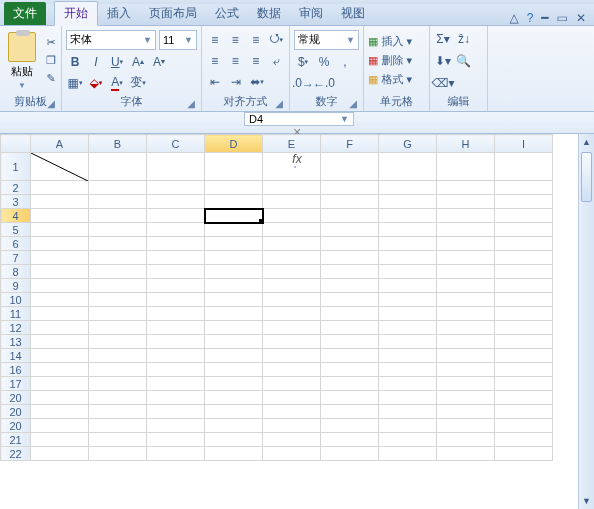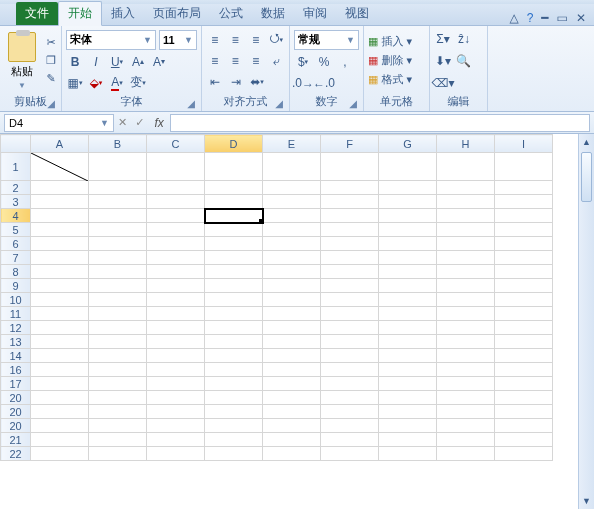--- a/index.html
+++ b/index.html
@@ -1,48 +1,48 @@
 <!DOCTYPE html>
 <html><head>
 <meta charset="utf-8">
 <style>
 * { box-sizing: border-box; margin: 0; padding: 0; font-family: "Microsoft YaHei", SimSun, sans-serif; }
 body { width: 594px; height: 509px; background: #fff; font-size: 11px; overflow: hidden; }
 
 .titlebar { height: 4px; background: linear-gradient(#d9e6f4,#cfdff0); }
 
-.tabs { height: 22px; background: linear-gradient(#dbe7f5,#c9daee); display: flex; align-items: flex-end; padding-left: 16px; border-bottom: 1px solid #a7bedb; }
+.tabs { height: 22px; background: linear-gradient(#dbe7f5,#c9daee); display: flex; align-items: flex-end; padding-left: 4px; border-bottom: 1px solid #a7bedb; }
 .tab { padding: 3px 9px; font-size: 12px; color: #3b5d8a; cursor: pointer; }
 .tab-file { background: #1e7a32; color: #fff; border-radius: 2px 2px 0 0; }
-.tab-active { background: #f1f5fb; color: #15803d; border: 1px solid #a7bedb; border-bottom: 1px solid #f1f5fb; border-radius: 2px 2px 0 0; margin-bottom: -1px; }
+.tab-active { background: #f1f5fb; color: #4c1d95; border: 1px solid #a7bedb; border-bottom: 1px solid #f1f5fb; border-radius: 2px 2px 0 0; margin-bottom: -1px; margin-left: 8px; }
 .title-icons { margin-left: auto; display: flex; gap: 8px; padding-right: 8px; color: #3b5d8a; font-size: 12px; align-items: center; }
 
 .ribbon { height: 86px; background: linear-gradient(#f3f7fc,#e4edf8); display: flex; border-bottom: 1px solid #a7bedb; }
 .group { border-right: 1px solid #c1d2e8; display: flex; flex-direction: column; padding: 2px 4px 0 4px; }
 .group-body { flex: 1; display: flex; align-items: center; gap: 3px; }
 .group-label { text-align: center; font-size: 11px; color: #3b5d8a; padding: 1px 0 2px 0; position: relative; }
 .dlaunch { position:absolute; right:2px; bottom:2px; font-size:10px; color:#6a88b0; cursor:pointer; }
 
 .bigbtn { display: flex; flex-direction: column; align-items: center; gap: 2px; padding: 2px 4px; cursor: pointer; }
 .clipicon { width: 28px; height: 30px; background: #f7e1a0; border: 1px solid #c9a733; border-radius: 2px; position: relative; }
 .clipicon::before { content:""; position:absolute; top:-3px; left:7px; width:14px; height:6px; background:#c9c9c9; border-radius:2px; }
 .minicol { display: flex; flex-direction: column; gap: 2px; }
 .minibtn { width: 16px; height: 16px; display:flex; align-items:center; justify-content:center; font-size: 11px; color:#3b5d8a; cursor:pointer; }
 
 .fontcol { display: flex; flex-direction: column; gap: 3px; }
 .row { display: flex; gap: 3px; align-items: center; }
-.combo { height: 20px; background:#fff; border:1px solid #adc1dc; display:flex; align-items:center; padding:0 3px; font-size:11px;font-weight:bold; }
+.combo { height: 20px; background:#fff; border:1px solid #adc1dc; display:flex; align-items:center; padding:0 3px; font-size:11px; }
 .combo .dd { margin-left:auto; font-size:9px; color:#6a88b0; padding-left:3px; }
 .ibtn { width:18px; height:18px; display:flex; align-items:center; justify-content:center; cursor:pointer; color:#3b5d8a; font-size:12px; }
 
 .stylebtn { display:flex; flex-direction:column; align-items:center; gap:2px; padding:0 4px; cursor:pointer; }
 .stylesw { width:26px; height:26px; background:linear-gradient(#fef8e2,#f5da82); border:1px solid #c7a93e; }
 .cellbtnrow { display:flex; align-items:center; gap:3px; font-size:11px; color:#3b5d8a; cursor:pointer; }
 
-.namebox-row { height:22px; background:linear-gradient(#eef4fb,#e0ebf7); display:flex; align-items:center; border-bottom:1px solid #a7bedb; }
+.namebox-row { height:22px; background:linear-gradient(#eef4fb,#e0ebf7); display:flex; align-items:center; border-bottom:1px solid #a7bedb;flex-direction:column; }
 .namebox { width:110px; height:18px; background:#fff; border:1px solid #adc1dc; margin-left:4px; display:flex; align-items:center; padding:0 4px; font-size:11px; }
 .namebox .dd { margin-left:auto; font-size:9px; color:#6a88b0; }
 .fx { padding:0 6px; font-style:italic; color:#555; font-size:12px; }
 .formula-input { flex:1; height:18px; background:#fff; border:1px solid #adc1dc; margin-right:4px; }
 
 .sheet { position:relative; display:flex; height:375px; }
 .sheet-main { flex:1; overflow:hidden; position:relative; }
 .vscroll { width:16px; background:linear-gradient(90deg,#e6eef9,#d7e4f4); border-left:1px solid #b7cbe4; position:relative; }
 .vscroll .thumb { position:absolute; top:18px; left:2px; right:2px; height:50px; background:linear-gradient(#f7fbff,#cfe0f3); border:1px solid #9cb7d8; border-radius:2px; }
 .vscroll .arr { position:absolute; left:0; right:0; height:16px; display:flex; align-items:center; justify-content:center; font-size:9px; color:#3b5d8a; }

